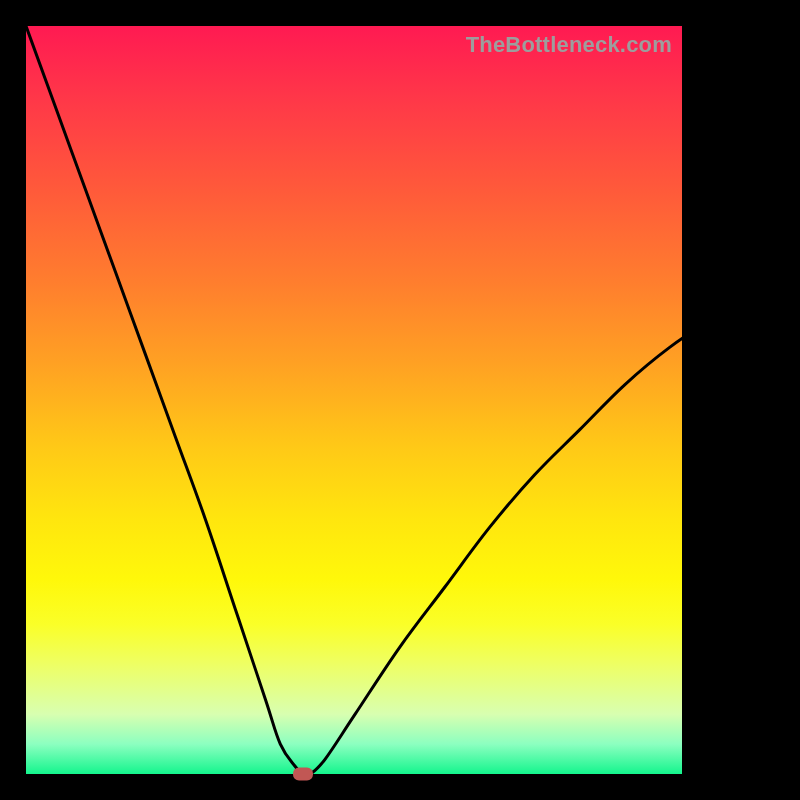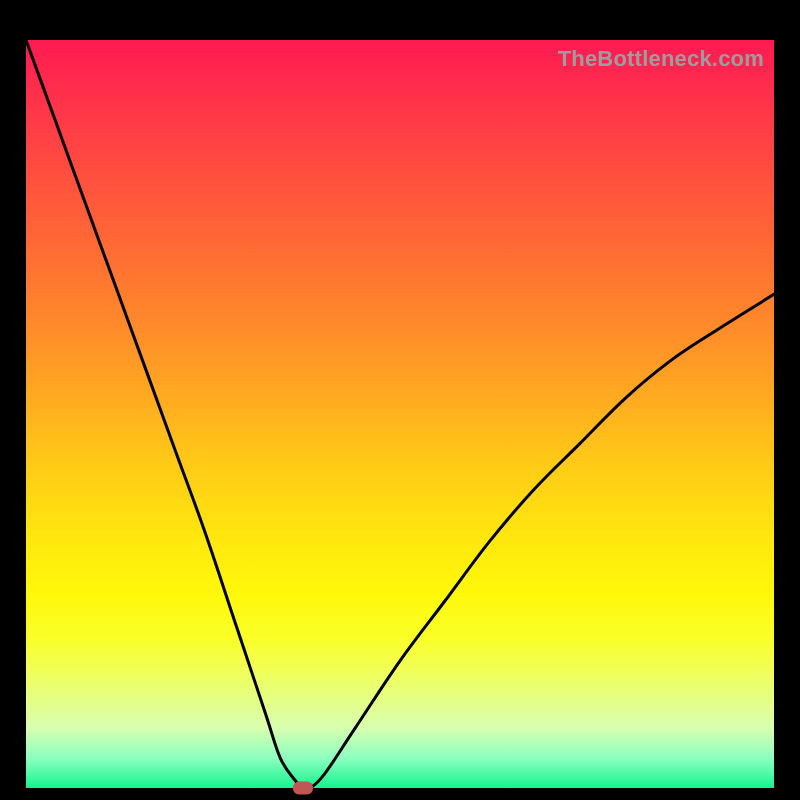--- a/index.html
+++ b/index.html
@@ -6,22 +6,22 @@
   html, body { width: 800px; height: 800px; overflow: hidden; background: #000; }
   .frame {
     width: 800px;
     height: 800px;
     background: #000;
     position: relative;
   }
   .plot-area {
     position: absolute;
     left: 26px;
-    top: 40px;
-    width: 748px;
+    top: 26px;
+    width: 656px;
     height: 748px;
     background: linear-gradient(to bottom,
       #ff1a52 0%,
       #ff3848 10%,
       #ff5a3a 22%,
       #ff7d2e 34%,
       #ffa422 46%,
       #ffc817 56%,
       #ffe60e 66%,
       #fff80a 74%,

